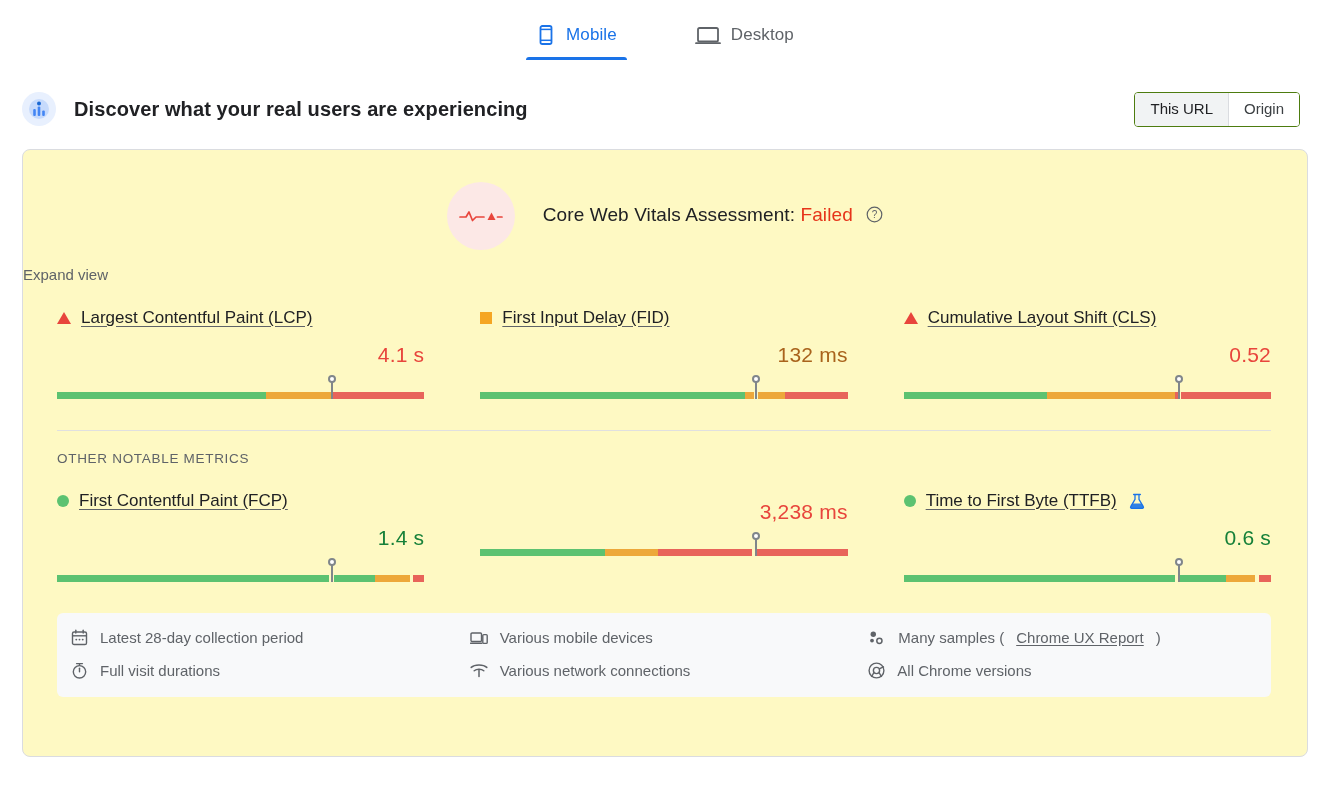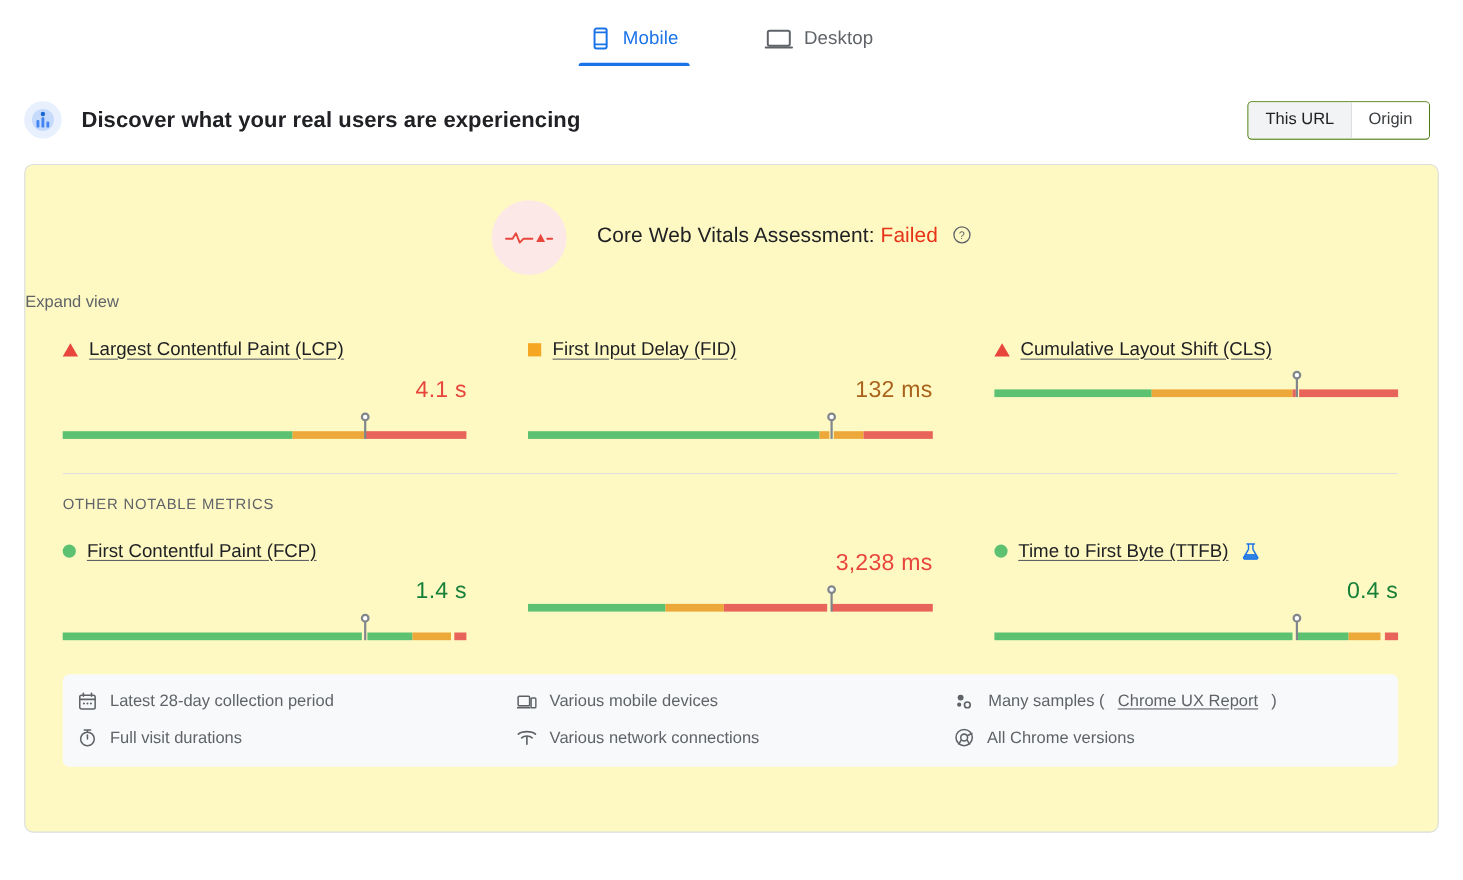--- a/index.html
+++ b/index.html
@@ -247,20 +247,21 @@
               <span class="stem"></span>
               <span class="head"></span>
             </div>
           </div>
         </div>
         <div class="metric">
           <div class="metric-head">
             <span class="m-ico tri"></span>
             <span class="metric-name">Cumulative Layout Shift (CLS)</span>
           </div>
+          <div class="metric-value" style="color: rgb(232, 69, 60);">0.52</div>
           <div class="bar-wrap">
             <div class="bar">
               <div class="seg g" style="width: 39%;"></div>
               <div class="seg a" style="width: 35%;"></div>
               <div class="seg r" style="width: 0.6%;"></div>
               <div class="seg gap" style="width: 1%;"></div>
               <div class="seg r" style="width: 24.4%;"></div>
             </div>
             <div class="marker" style="left: 75%;">
               <span class="stem"></span>
@@ -316,21 +317,21 @@
             <span class="m-ico circ"></span>
             <span class="metric-name">Time to First Byte (TTFB)</span>
             <span class="badge-i">
               <svg width="16" height="17" viewBox="0 0 16 17">
                 <path d="M6 1.5 V6.4 L1.7 13.6 a1.1 1.1 0 0 0 .95 1.7 h10.7 a1.1 1.1 0 0 0 .95-1.7 L10 6.4 V1.5" fill="none" stroke="#1a73e8" stroke-width="1.3" stroke-linejoin="round"></path>
                 <line x1="4.6" y1="1.5" x2="11.4" y2="1.5" stroke="#1a73e8" stroke-width="1.3" stroke-linecap="round"></line>
                 <path d="M3.55 10.6 h8.9 L14.3 13.6 a1.1 1.1 0 0 1-.95 1.7 H2.65 a1.1 1.1 0 0 1-.95-1.7 Z" fill="#1a73e8" opacity=".9"></path>
               </svg>
             </span>
           </div>
-          <div class="metric-value" style="color: rgb(22, 128, 57);">0.4 s</div>
+          <div class="metric-value" style="color: rgb(22, 128, 57);">0.6 s</div>
           <div class="bar-wrap">
             <div class="bar">
               <div class="seg g" style="width: 74%;"></div>
               <div class="seg gap" style="width: 1.2%;"></div>
               <div class="seg g" style="width: 12.5%;"></div>
               <div class="seg a" style="width: 8%;"></div>
               <div class="seg gap" style="width: 1%;"></div>
               <div class="seg r" style="width: 3.3%;"></div>
             </div>
             <div class="marker" style="left: 75%;">

